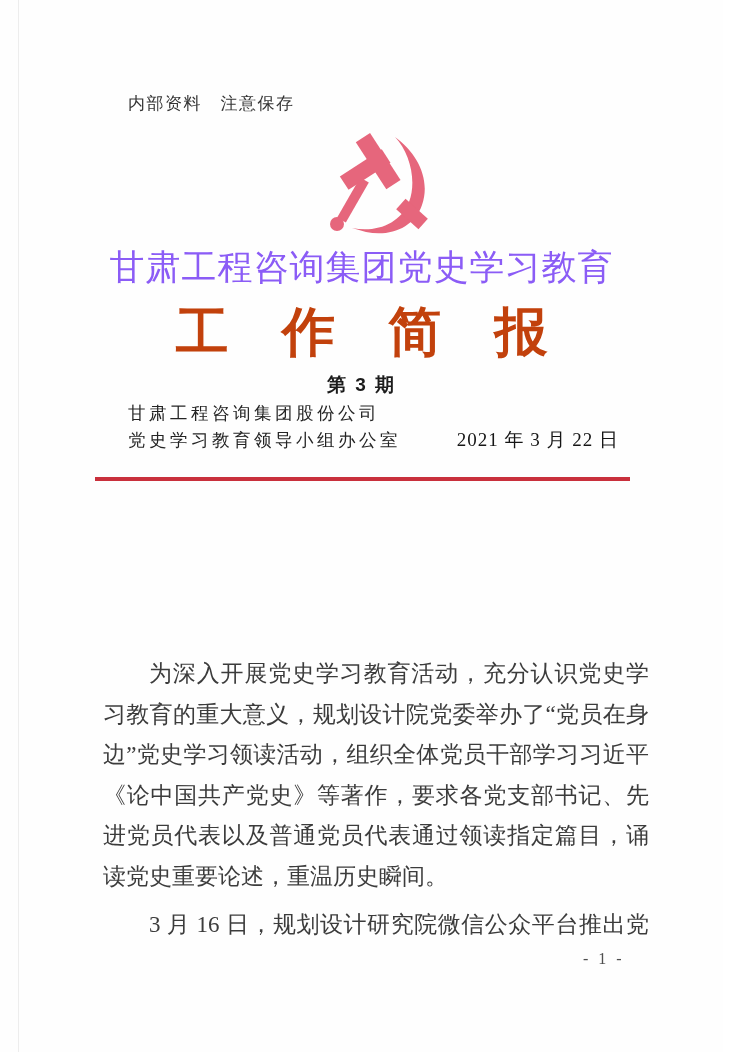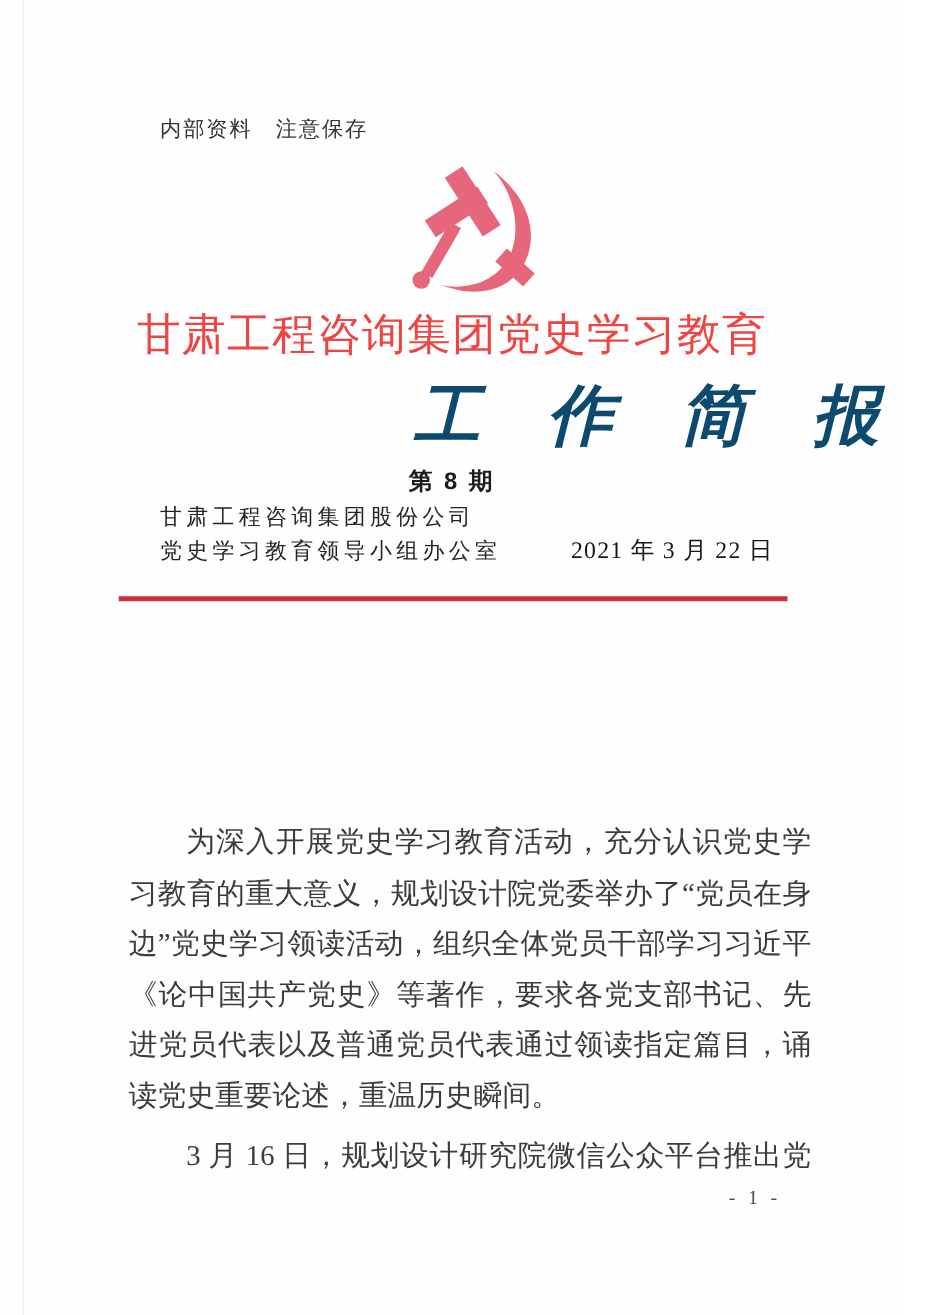--- a/index.html
+++ b/index.html
@@ -41,35 +41,34 @@
   }
   .masthead-title {
     position: absolute;
     left: 0;
     right: 0;
     top: 244px;
     text-align: center;
     font-size: 35px;
     font-weight: 400;
     letter-spacing: 1px;
-    color: #ef4444;
+    color: #8b5cf6;
     white-space: nowrap;
   }
   .brush-title {
     position: absolute;
     left: 0;
     right: 0;
     top: 297px;
-    text-align: right;
+    text-align: center;
     font-size: 53px;
     font-weight: bold;
-    font-style: italic;
     letter-spacing: 20px;
     text-indent: 20px;
-    color: #0c4a6e;
+    color: #c2410c;
     white-space: nowrap;
   }
   .issue-number {
     position: absolute;
     left: 0;
     right: 0;
     top: 372px;
     text-align: center;
     font-family: "Liberation Sans", sans-serif;
     font-size: 19px;
@@ -169,21 +168,21 @@
       <rect x="48" y="46" width="10" height="46" transform="rotate(30 53 69)"></rect>
 
       <circle cx="37" cy="93" r="7"></circle>
     </g>
   </svg>
 
   <div class="masthead-title">甘肃工程咨询集团党史学习教育</div>
 
   <div class="brush-title">工 作 简 报</div>
 
-  <div class="issue-number">第 8 期</div>
+  <div class="issue-number">第 3 期</div>
 
   <div class="issuer-row">
     <div class="issuer-lines">
       <div>甘肃工程咨询集团股份公司</div>
       <div>党史学习教育领导小组办公室</div>
     </div>
     <div class="publish-date">2021 年 3 月 22 日</div>
   </div>
 
   <div class="divider-rule"></div>

